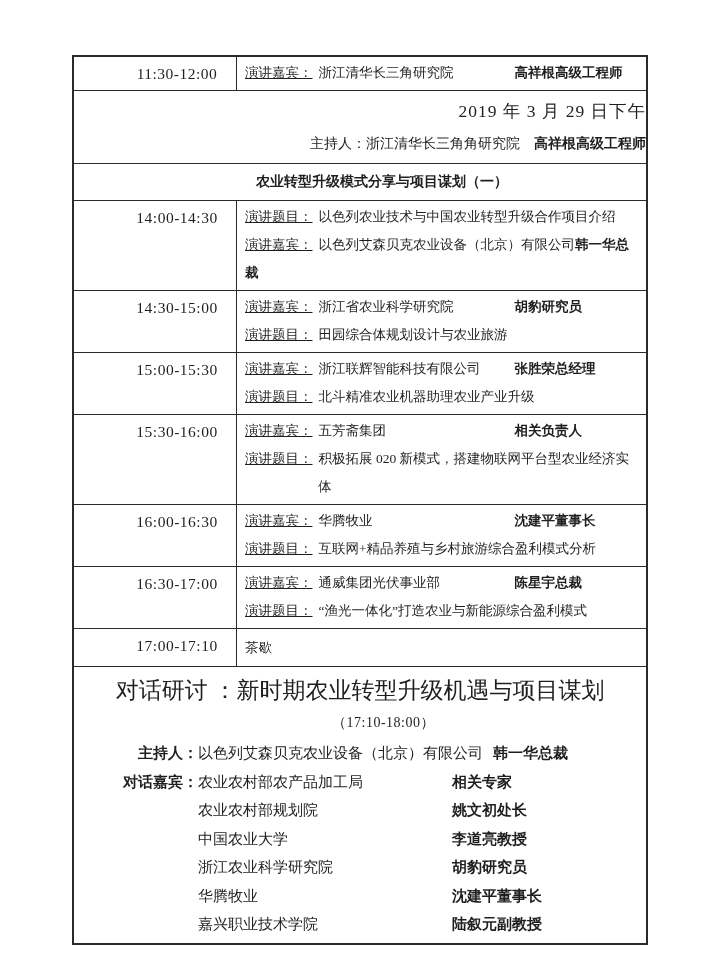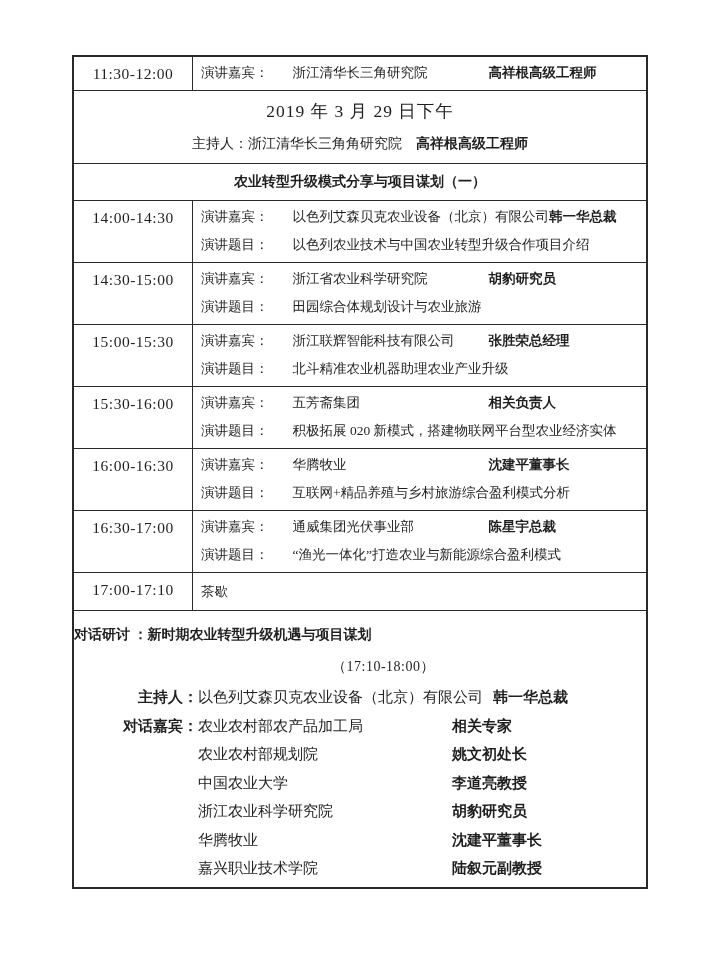--- a/index.html
+++ b/index.html
@@ -7,48 +7,48 @@
     width:707px;height:966px;
     background:#ffffff;
     font-family:"Liberation Serif","DejaVu Serif",serif;
     color:#1f1f1f;
   }
   .page{position:relative;width:707px;height:966px;background:#ffffff;overflow:hidden;}
   .agenda-table{
     position:absolute;left:72px;top:55px;width:576px;
     border:2px solid #2a2a2a;box-sizing:border-box;background:#ffffff;
   }
-  .trow{border-bottom:1.5px solid #2a2a2a;}
+  .trow{border-bottom:1.5px solid #2a2a2a;padding-left:44px;}
   .trow:last-child{border-bottom:none;}
   .flexrow{display:flex;align-items:stretch;}
   .tcol-time{
     flex:0 0 119px;box-sizing:border-box;
     border-right:1.5px solid #2a2a2a;
     font-size:15.5px;letter-spacing:.5px;
     text-align:center;padding-top:8px;
   }
   .tcol-body{flex:1;padding:2px 6px 3px 8px;box-sizing:border-box;}
   .line{font-size:13.5px;line-height:28px;white-space:normal;}
-  .lbl{margin-right:24px;}
+  .lbl{margin-right:6px;text-decoration:underline;}
   .sp-org{display:inline-block;min-width:196px;}
   .name{font-weight:bold;}
   .hang{padding-left:73px;text-indent:-73px;}
   
-  .date-sec{text-align:center;padding:4px 0 4px;}
+  .date-sec{text-align:right;padding:4px 0 4px;}
   .date-line{font-size:17.5px;line-height:33px;letter-spacing:1px;}
   .host-line{font-size:14px;line-height:31px;}
   .host-line .name{margin-left:14px;}
   
   .sec-title{text-align:center;font-weight:bold;font-size:14px;line-height:36px;}
   
   .tea .tcol-body{padding-top:4px;}
   .tea .line{line-height:30px;}
   
   .dlg{padding:8px 0 4px;}
-  .dlg-title{font-weight:bold;font-size:14px;line-height:31px;}
+  .dlg-title{text-align:center;font-weight:normal;font-size:23px;line-height:31px;}
   .dlg-time{text-align:center;font-size:14px;line-height:33px;letter-spacing:.5px;padding-left:47px;}
   .dlg-line{padding-left:40px;font-size:15px;line-height:28.5px;}
   .dlg-lbl{display:inline-block;width:84px;text-align:right;font-weight:bold;}
   .dlg-host-name{font-weight:bold;margin-left:10px;}
   .g-org{display:inline-block;width:254px;}
   .g-name{font-weight:bold;}
 </style>
 </head>
 <body>
 
@@ -69,22 +69,22 @@
       <div class="host-line">
         <span>主持人：</span><span>浙江清华长三角角研究院</span><span class="name">高祥根高级工程师</span>
       </div>
     </div>
 
     <div class="trow sec-title">农业转型升级模式分享与项目谋划（一）</div>
 
     <div class="trow flexrow">
       <div class="tcol-time">14:00-14:30</div>
       <div class="tcol-body">
+        <div class="line hang"><span class="lbl">演讲题目：</span><span>以色列农业技术与中国农业转型升级合作项目介绍</span></div>
         <div class="line"><span class="lbl">演讲嘉宾：</span><span class="sp-org">以色列艾森贝克农业设备（北京）有限公司</span><span class="name">韩一华总裁</span></div>
-        <div class="line hang"><span class="lbl">演讲题目：</span><span>以色列农业技术与中国农业转型升级合作项目介绍</span></div>
       </div>
     </div>
 
     <div class="trow flexrow">
       <div class="tcol-time">14:30-15:00</div>
       <div class="tcol-body">
         <div class="line"><span class="lbl">演讲嘉宾：</span><span class="sp-org">浙江省农业科学研究院</span><span class="name">胡豹研究员</span></div>
         <div class="line hang"><span class="lbl">演讲题目：</span><span>田园综合体规划设计与农业旅游</span></div>
       </div>
     </div>

